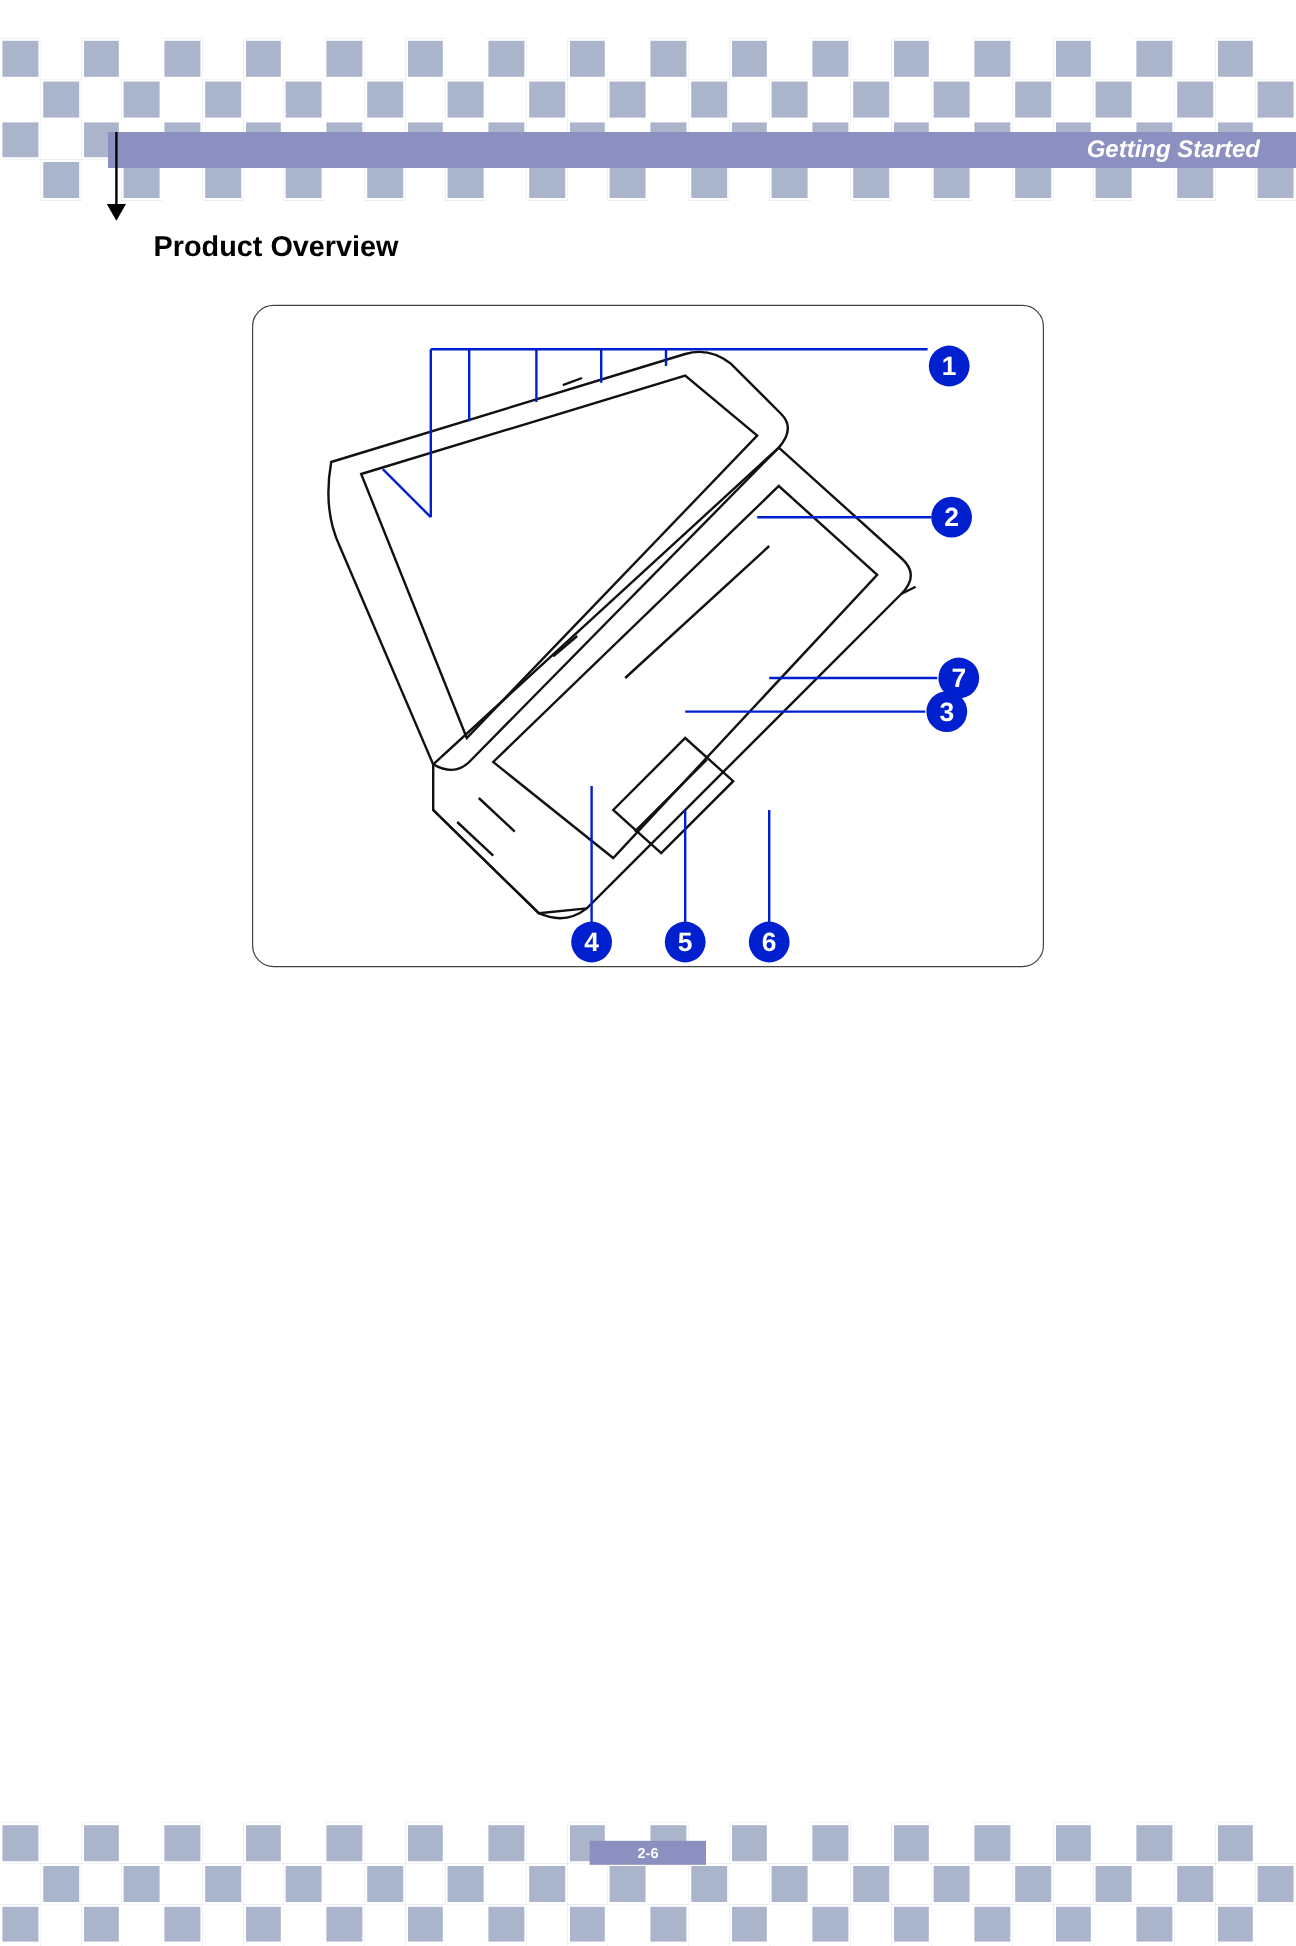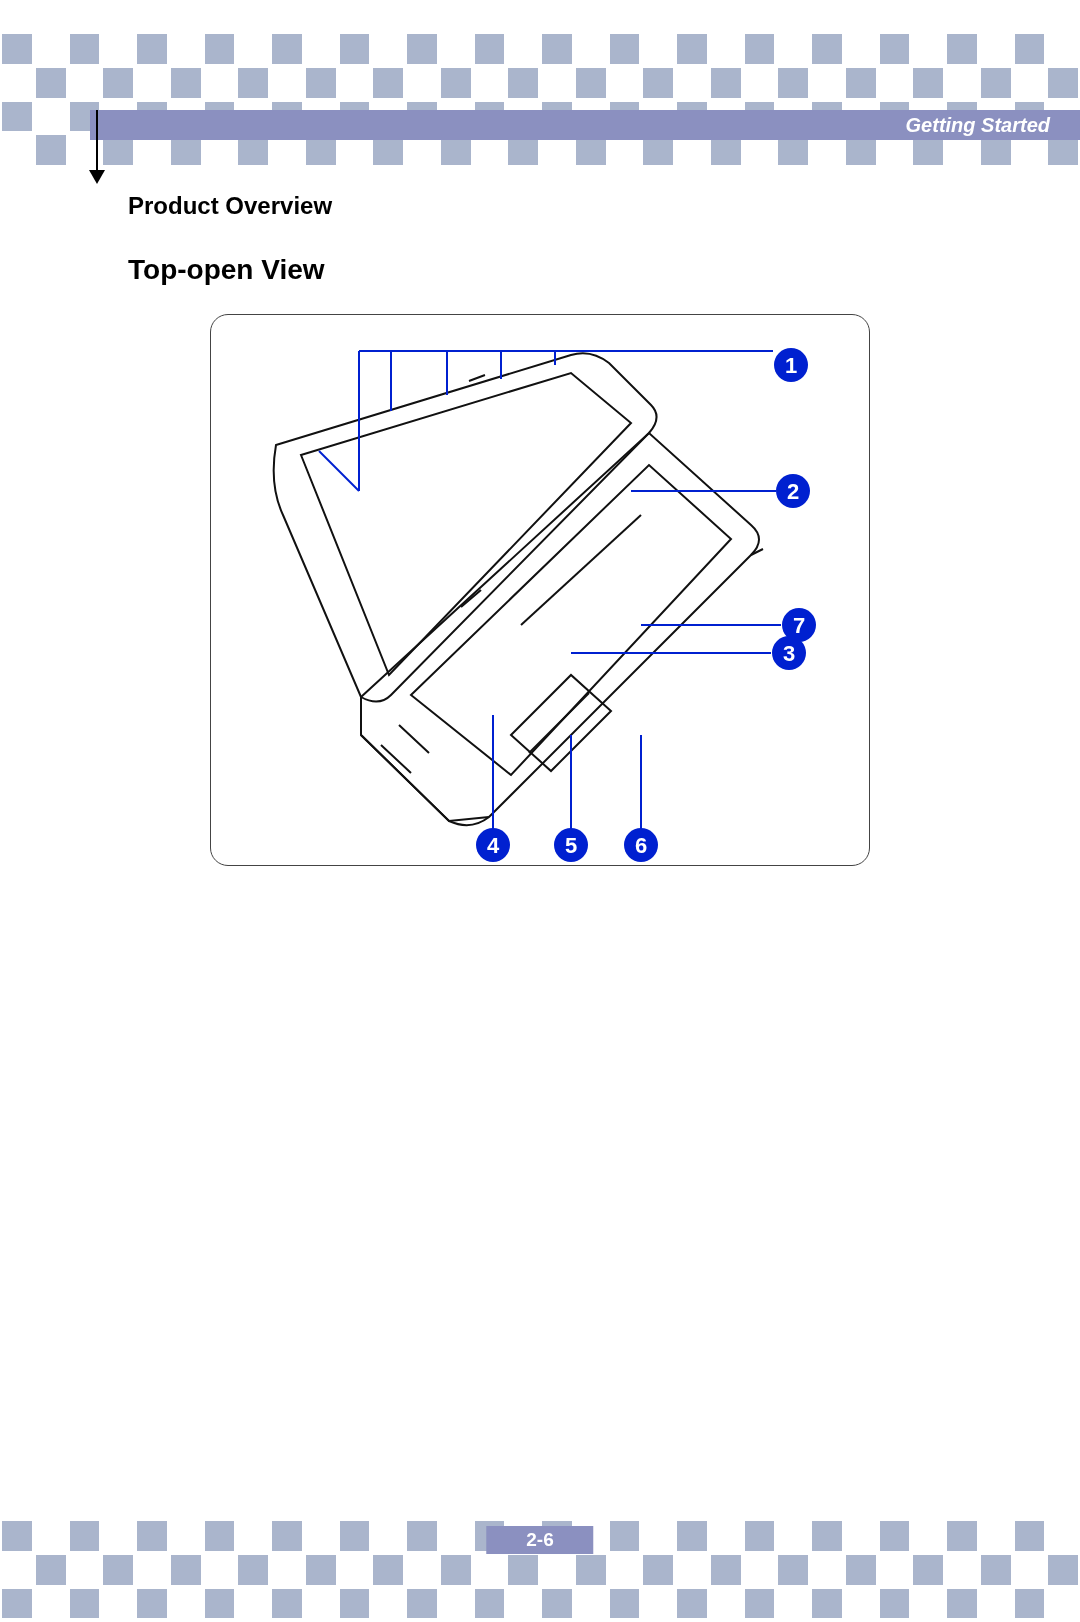--- a/index.html
+++ b/index.html
@@ -47,21 +47,21 @@
   .diagram { border: 1px solid #444; border-radius: 18px; width: 660px; height: 552px; margin: 24px auto 0; position: relative; overflow: hidden; }
   .diagram svg { position: absolute; left: 0; top: 0; }
 
   .callout { fill: #0020d0; }
   .callout-text { fill: #fff; font-weight: bold; font-size: 22px; font-family: Arial, Helvetica, sans-serif; text-anchor: middle; dominant-baseline: central; }
   .lead { stroke: #0020d0; stroke-width: 2; fill: none; }
 
   
   .pagenum {
     position: absolute; bottom: 100px; left: 50%; transform: translateX(-50%);
-    background: #8b90c0; color: #fff; font-weight: bold; font-size: 19px;
+    background: #8b90c0; color: #fff; font-weight: bold; font-size: 12px;
     padding: 3px 40px;
   }
 </style>
 </head>
 <body>
 
 <div class="page">
 
   <div class="checker top">
       <div class="row">
@@ -341,21 +341,20 @@
       </div>
     </div>
 
   <div class="header-bar">
     <span>Getting Started</span>
   </div>
   <div class="arrow-down"></div>
 
   <div class="content">
     <h1 class="title">Product Overview</h1>
-    <h2 class="subtitle">Top-open View</h2>
 
     <div class="diagram">
       <svg viewBox="0 0 660 552" width="660" height="552">
 
         <g stroke="#111" stroke-width="2" fill="none">
 
           <path d="M65 130 L360 40 Q380 34 398 48 L440 90 Q452 102 438 118 L180 380 Q168 392 150 382 L72 200 Q58 170 65 130 Z"></path>
 
           <path d="M90 140 L360 58 L420 108 L178 360 Z"></path>
 

